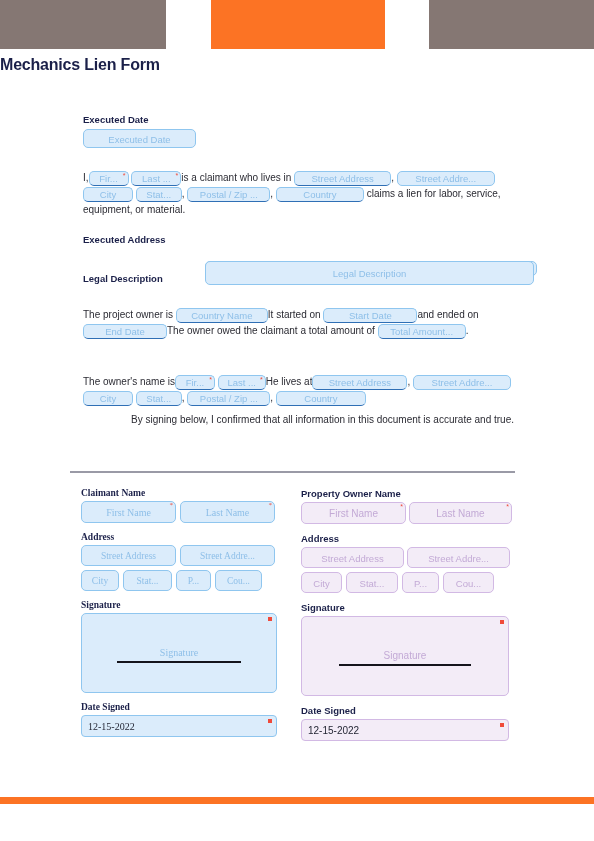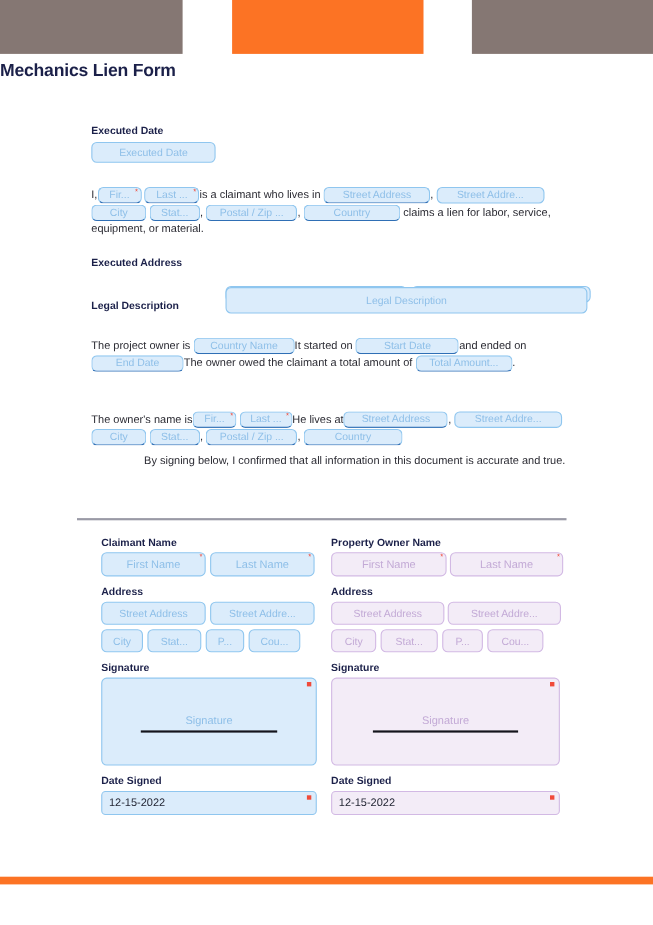--- a/index.html
+++ b/index.html
@@ -102,21 +102,21 @@
   }
 
   
   .divider{
     position:absolute;left:70px;top:471px;width:445px;height:1.5px;
     background:#9a9aa6;
   }
 
   
   .col{position:absolute;top:488px;}
-  .col-left{left:92px;width:200px;}
+  .col-left{left:81px;width:200px;font-family:Liberation Serif, serif;}
   .col-right{left:301px;width:212px;}
 
   .grp-lbl{font-size:9.5px;font-weight:bold;color:#1b2049;margin:0 0 3px 0;}
   .grp-lbl.sp{margin-top:9px;}
 
   .nm-row .fld{height:22px;line-height:22px;font-size:10px;}
   .nm-first{width:95px;}
   .nm-last{width:95px;margin-left:4px;}
   .r-nm-first{width:105px;}
   .r-nm-last{width:103px;margin-left:3px;}

